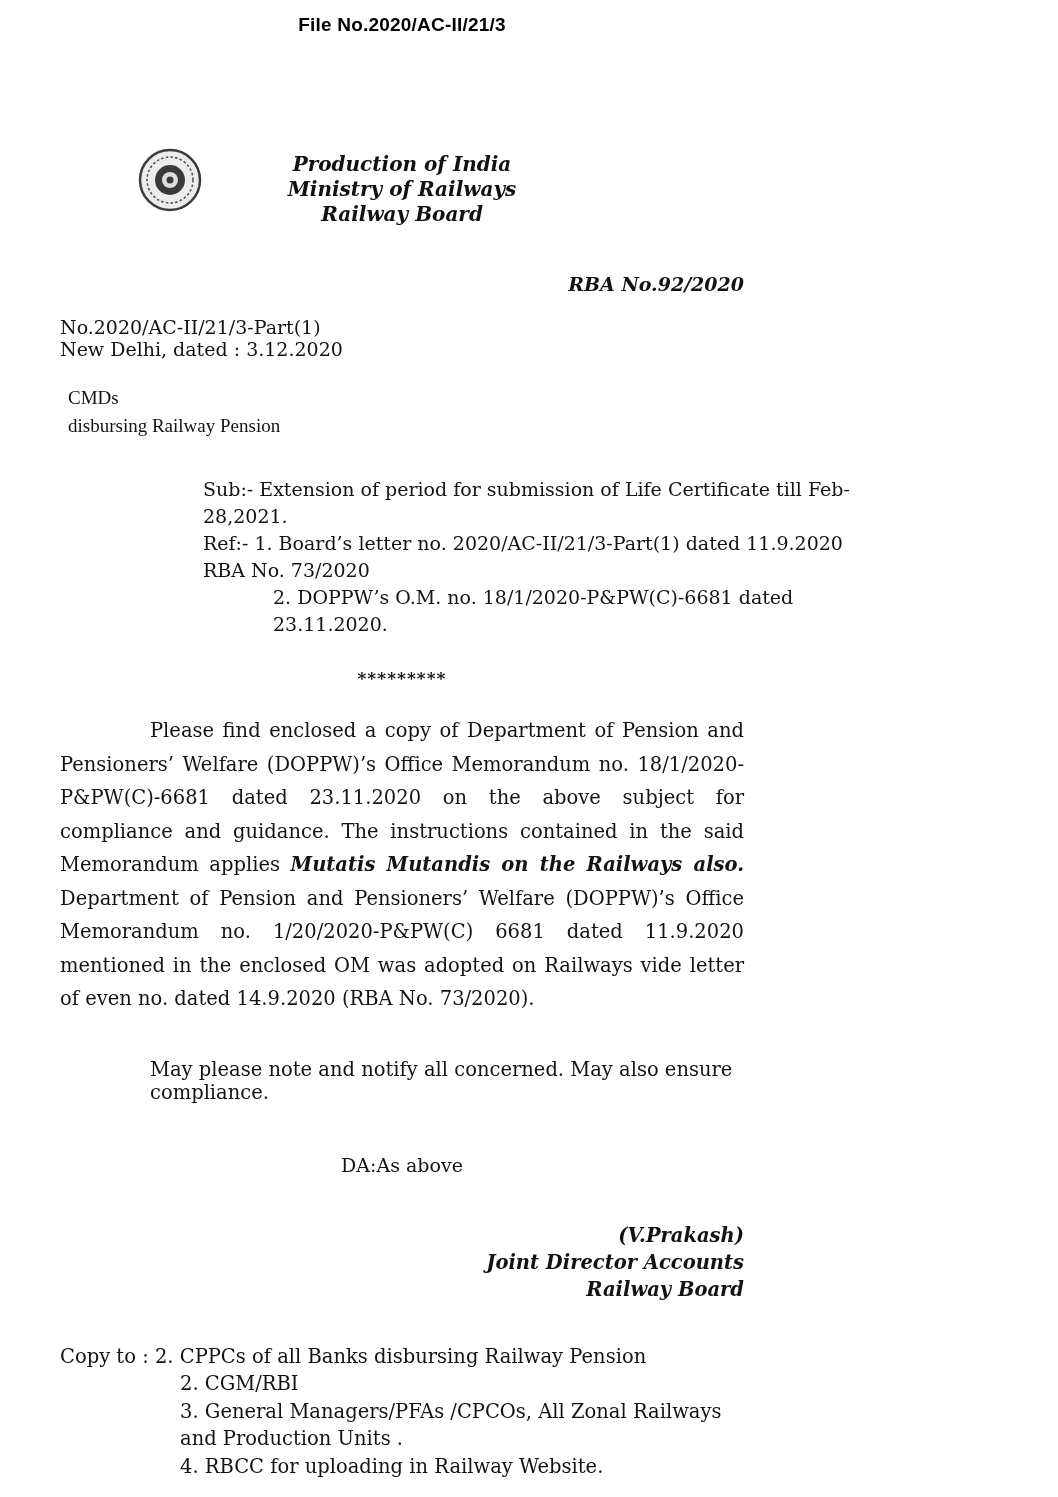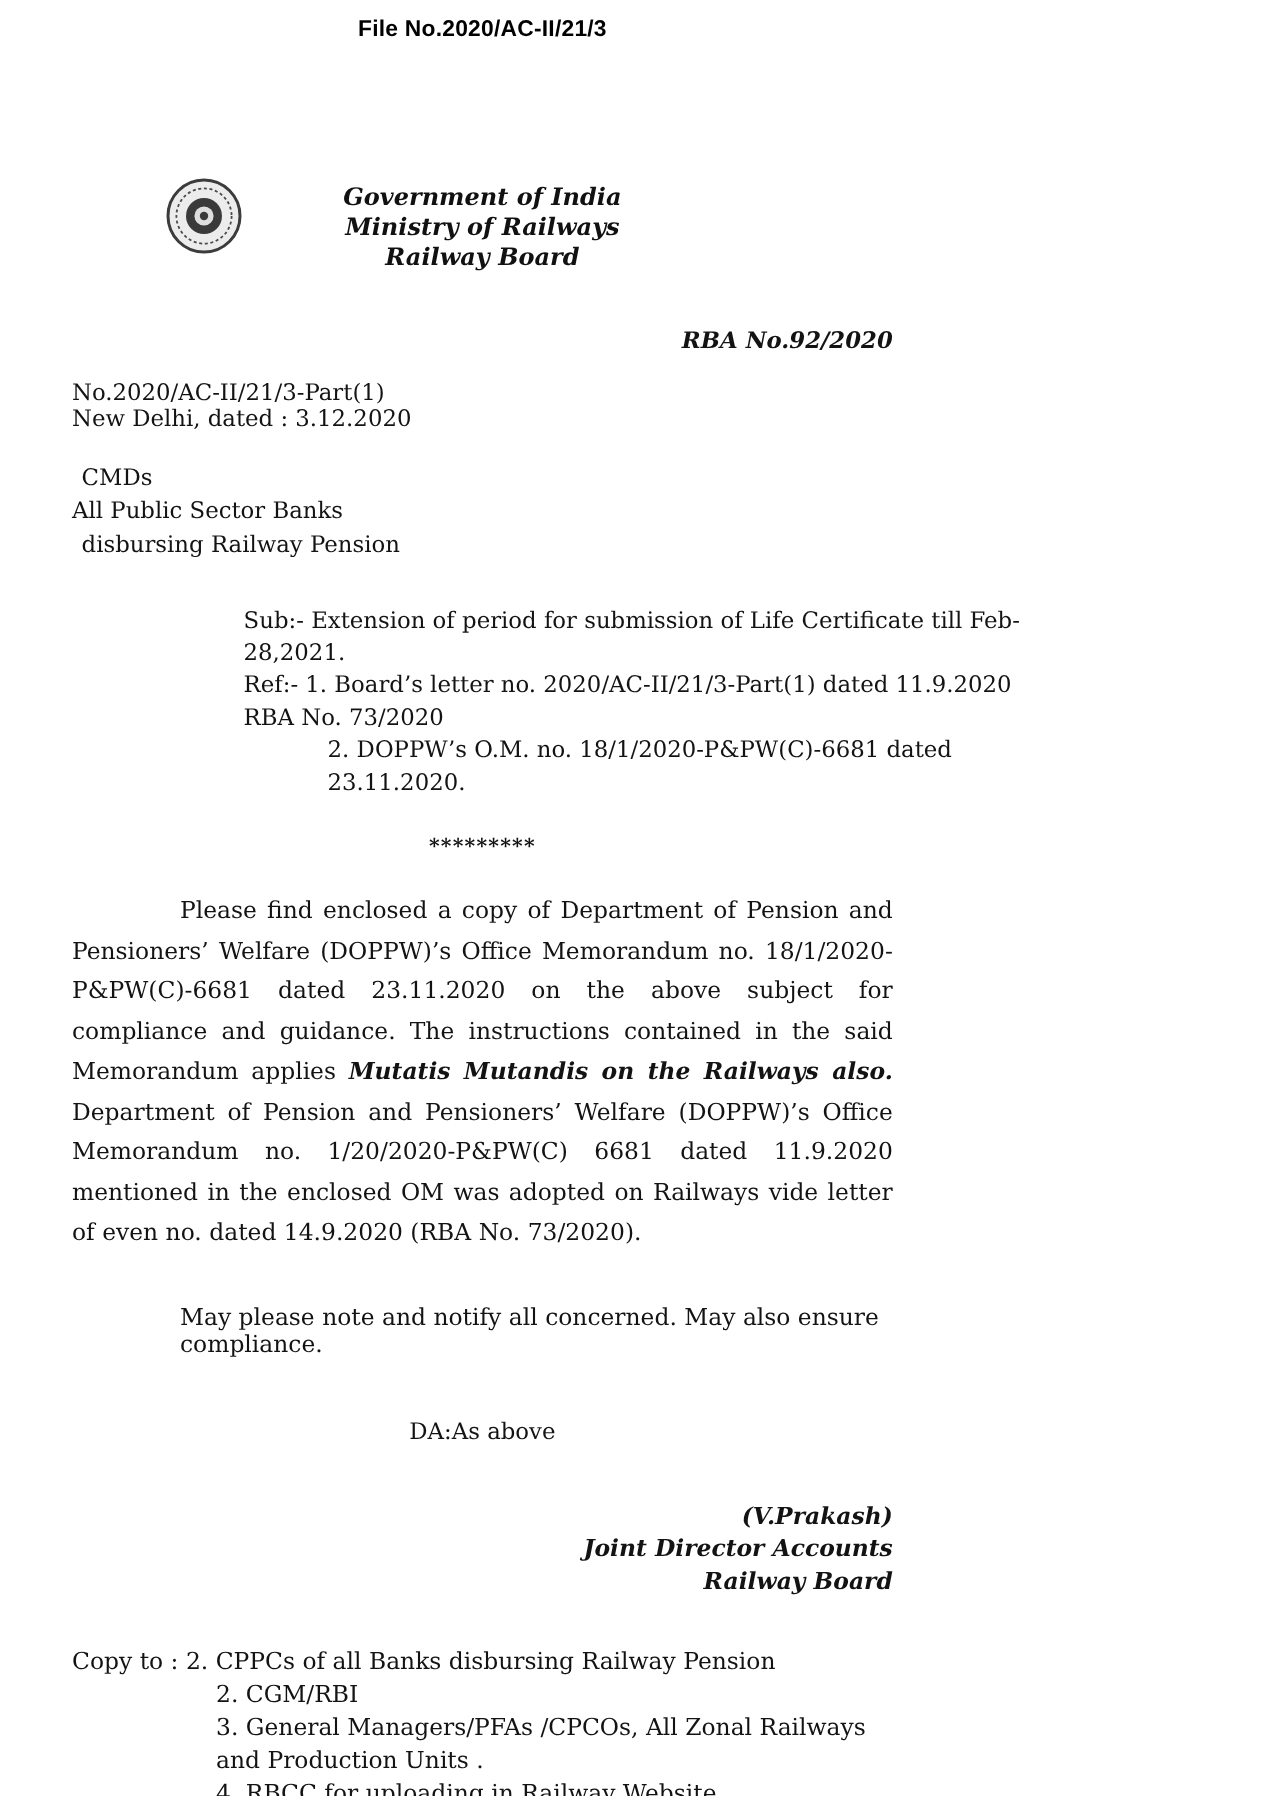--- a/index.html
+++ b/index.html
@@ -52,20 +52,21 @@
     margin-top: 21px;
     display: flex;
     justify-content: space-between;
     font-size: 19px;
     flex-direction: column;
   }
   .addressee {
     margin-top: 24px;
     font-size: 19px;
     line-height: 28px;
+    font-family: Liberation Serif, serif;
   }
   .addressee .ind1 { padding-left: 8px; }
   .subject-block {
     margin-top: 36px;
     margin-left: 143px;
     width: 660px;
     font-size: 19px;
     line-height: 27px;
   }
   .subject-block .ref2 { padding-left: 70px; }
@@ -120,35 +121,34 @@
     <svg viewBox="0 0 64 64" width="64" height="64" aria-hidden="true">
       <circle cx="32" cy="32" r="30" fill="#ececec" stroke="#3c3c3c" stroke-width="2.5"></circle>
       <circle cx="32" cy="32" r="23" fill="none" stroke="#4a4a4a" stroke-width="1.5" stroke-dasharray="2.5 2.2"></circle>
       <circle cx="32" cy="32" r="15" fill="#3a3a3a"></circle>
       <circle cx="32" cy="32" r="8" fill="#dedede"></circle>
       <circle cx="32" cy="32" r="3.5" fill="#3a3a3a"></circle>
     </svg>
   </div>
 
   <div class="org-header">
-    <div>Government of India</div>
+    <div>Production of India</div>
     <div>Ministry of Railways</div>
     <div>Railway Board</div>
   </div>
 
   <div class="rba-no">RBA No.92/2020</div>
 
   <div class="ref-date-row">
     <span>No.2020/AC-II/21/3-Part(1)</span>
     <span>New Delhi, dated : 3.12.2020</span>
   </div>
 
   <div class="addressee">
     <div class="ind1">CMDs</div>
-    <div>All  Public Sector Banks</div>
     <div class="ind1">disbursing Railway Pension</div>
   </div>
 
   <div class="subject-block">
     <div>Sub:- Extension of period for submission of Life Certificate  till     Feb-28,2021.</div>
     <div>Ref:- 1. Board’s letter no.  2020/AC-II/21/3-Part(1) dated 11.9.2020 RBA No. 73/2020</div>
     <div class="ref2">2. DOPPW’s O.M. no. 18/1/2020-P&amp;PW(C)-6681 dated 23.11.2020.</div>
   </div>
 
   <div class="stars">*********</div>

